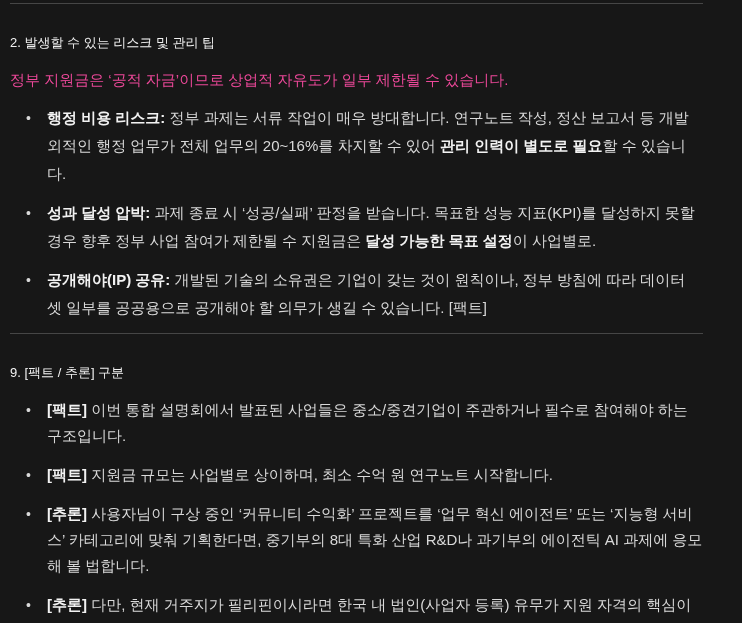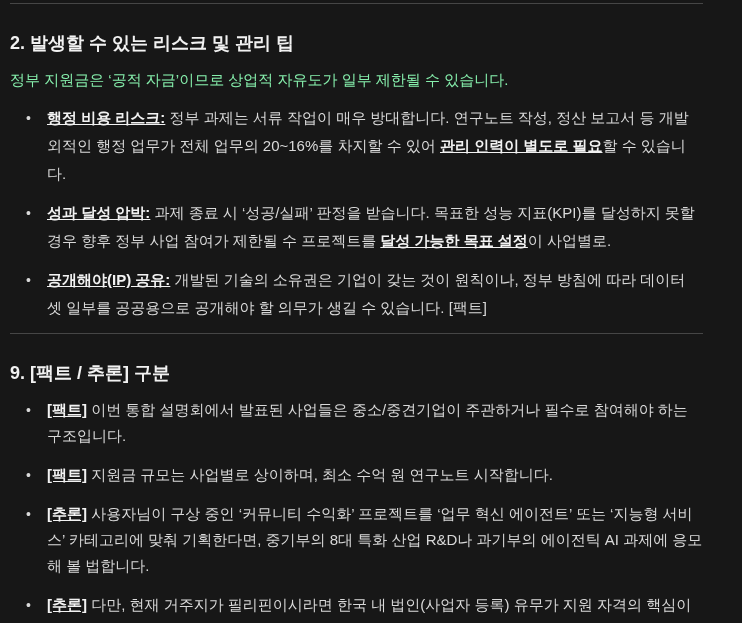--- a/index.html
+++ b/index.html
@@ -19,30 +19,30 @@
     -webkit-font-smoothing: antialiased;
   }
   .divider {
     border: 0;
     border-top: 1px solid #464646;
     margin: 0;
   }
   .divider-top { margin-top: 3px; }
   .divider-mid { margin-top: 6px; }
   .section-heading {
-    font-size: 18px;
-    font-weight: 700;
+    font-size: 13px;
+    font-weight: 400;
     color: #f2f2f2;
     line-height: 24px;
     margin: 27px 0 0 0;
   }
   .intro-paragraph {
     margin: 13px 0 0 0;
     line-height: 24px;
-    color: #86efac;
+    color: #ec4899;
   }
   ul.bullet-list {
     list-style: none;
     margin: 12px 0 0 0;
     padding: 0;
   }
   ul.bullet-list li {
     position: relative;
     padding-left: 37px;
     color: #d9d9d9;
@@ -58,40 +58,39 @@
   .bullet-marker {
     position: absolute;
     left: 16px;
     top: 0;
     font-size: 14px;
     color: #d9d9d9;
   }
   .bold-seg {
     font-weight: 700;
     color: #f2f2f2;
-    text-decoration: underline;
   }
 </style>
 </head>
 <body>
 
 <hr class="divider divider-top">
 
 <h2 class="section-heading">2. 발생할 수 있는 리스크 및 관리 팁</h2>
 
 <p class="intro-paragraph">정부 지원금은 ‘공적 자금’이므로 상업적 자유도가 일부 제한될 수 있습니다.</p>
 
 <ul class="bullet-list risk-list">
   <li>
     <span class="bullet-marker">•</span>
     <span class="bold-seg">행정 비용 리스크:</span><span> 정부 과제는 서류 작업이 매우 방대합니다. 연구노트 작성, 정산 보고서 등 개발 외적인 행정 업무가 전체 업무의 20~16%를 차지할 수 있어 </span><span class="bold-seg">관리 인력이 별도로 필요</span><span>할 수 있습니다.</span>
   </li>
   <li>
     <span class="bullet-marker">•</span>
-    <span class="bold-seg">성과 달성 압박:</span><span> 과제 종료 시 ‘성공/실패’ 판정을 받습니다. 목표한 성능 지표(KPI)를 달성하지 못할 경우 향후 정부 사업 참여가 제한될 수 프로젝트를 </span><span class="bold-seg">달성 가능한 목표 설정</span><span>이 사업별로.</span>
+    <span class="bold-seg">성과 달성 압박:</span><span> 과제 종료 시 ‘성공/실패’ 판정을 받습니다. 목표한 성능 지표(KPI)를 달성하지 못할 경우 향후 정부 사업 참여가 제한될 수 지원금은 </span><span class="bold-seg">달성 가능한 목표 설정</span><span>이 사업별로.</span>
   </li>
   <li>
     <span class="bullet-marker">•</span>
     <span class="bold-seg">공개해야(IP) 공유:</span><span> 개발된 기술의 소유권은 기업이 갖는 것이 원칙이나, 정부 방침에 따라 데이터 셋 일부를 공공용으로 공개해야 할 의무가 생길 수 있습니다. [팩트]</span>
   </li>
 </ul>
 
 <hr class="divider divider-mid">
 
 <h2 class="section-heading">9. [팩트 / 추론] 구분</h2>

